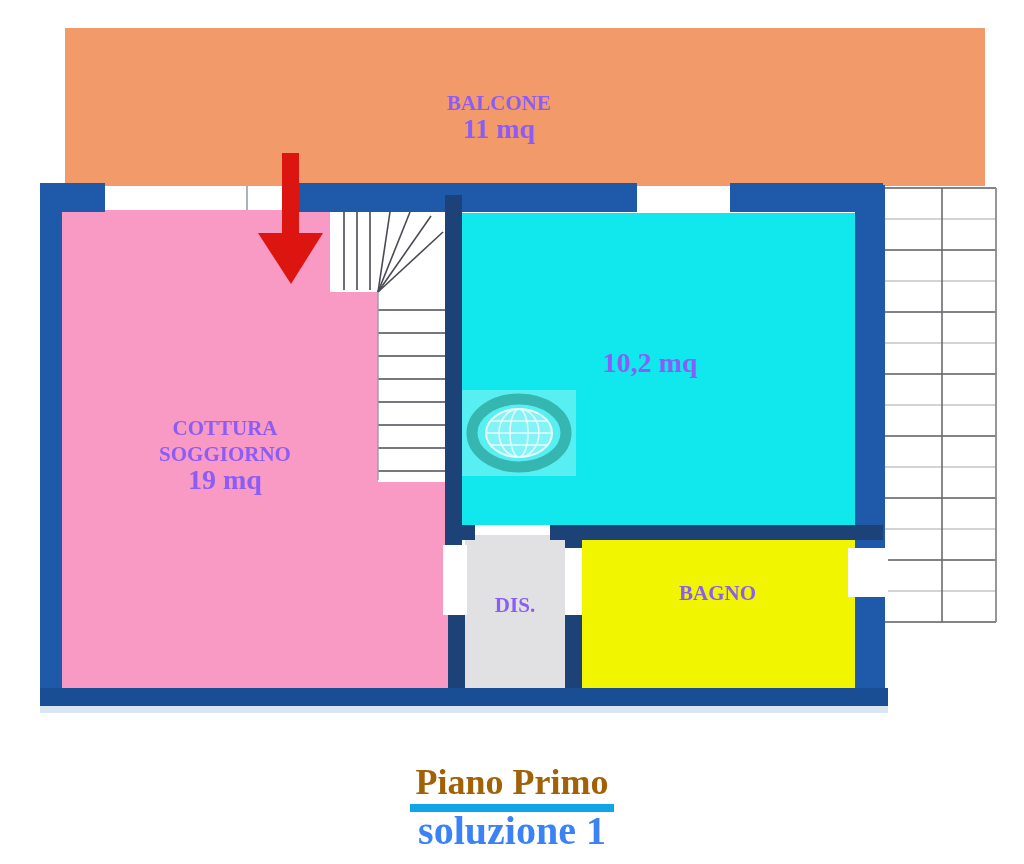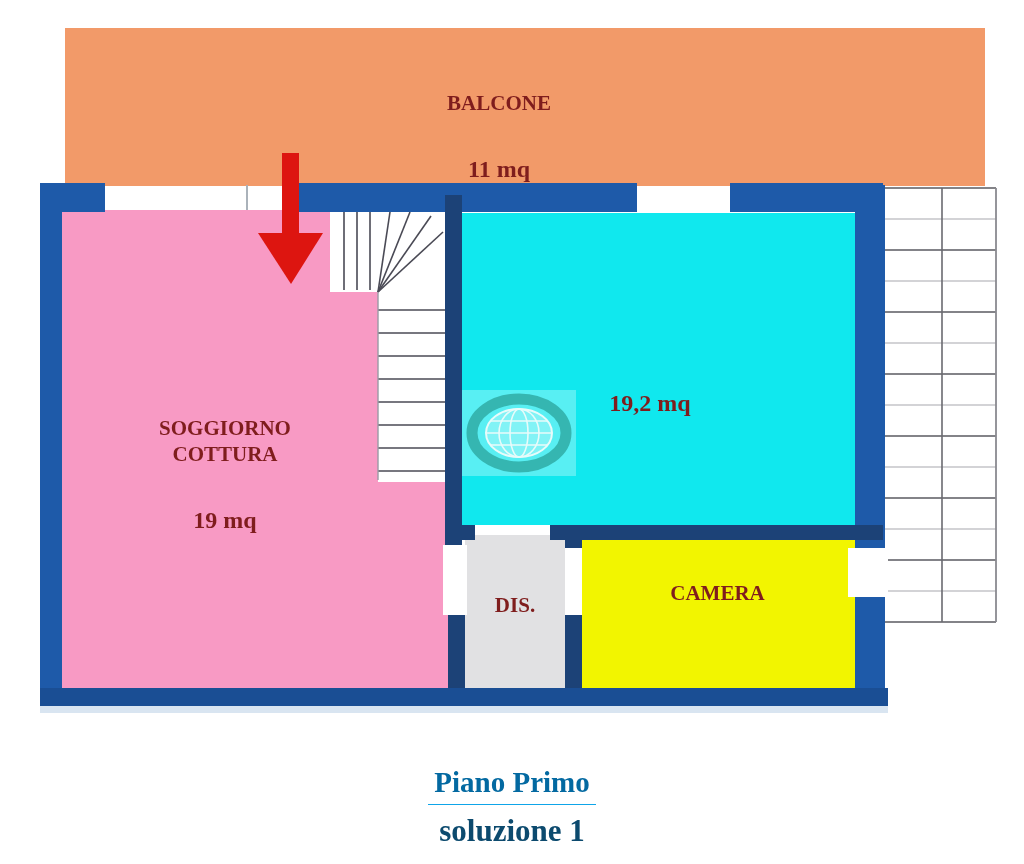--- a/index.html
+++ b/index.html
@@ -34,34 +34,34 @@
   .w-cam-bot2{left:550px;top:525px;width:333px;height:15px;}
   .w-dis-bagno1{left:565px;top:525px;width:17px;height:23px;}
   .w-dis-bagno2{left:565px;top:615px;width:17px;height:73px;}
   
   .gap{position:absolute;background:#ffffff;}
   .gap-sogg-dis{left:443px;top:545px;width:24px;height:70px;}
   .gap-bagno-window{left:848px;top:548px;width:40px;height:49px;}
   .mullion{position:absolute;left:246px;top:185px;width:2px;height:25px;background:#aab2ba;}
   .shadow-strip{position:absolute;left:40px;top:706px;width:848px;height:7px;background:#d9e5f1;}
   
-  .lbl{position:absolute;text-align:center;font-weight:bold;color:#7f1d1d;}
+  .lbl{position:absolute;text-align:center;font-weight:bold;color:#8b5cf6;}
   .lbl .l1{font-size:21px;line-height:26px;}
-  .lbl .l2{font-size:24px;line-height:26px;margin-top:40px;}
+  .lbl .l2{font-size:28px;line-height:26px;}
   .lbl-balcone{left:65px;top:90px;width:868px;}
   .lbl-soggiorno{left:70px;top:415px;width:310px;}
   .lbl-camera{left:470px;top:350px;width:360px;}
   .lbl-dis{left:465px;top:592px;width:100px;font-size:21px;}
   .lbl-bagno{left:585px;top:580px;width:265px;}
   
   .title-wrap{position:absolute;left:0;top:762px;width:1024px;text-align:center;}
-  .title-main{display:inline-block;font-size:29px;font-weight:bold;color:#0369a1;
-    border-bottom:1px solid #0ea5e9;padding:0 6px 2px 6px;line-height:40px;}
+  .title-main{display:inline-block;font-size:36px;font-weight:bold;color:#a16207;
+    border-bottom:8px solid #0ea5e9;padding:0 6px 2px 6px;line-height:40px;}
   .subtitle-wrap{position:absolute;left:0;top:814px;width:1024px;text-align:center;}
-  .subtitle{display:inline-block;font-size:31px;font-weight:bold;color:#0c4a6e;line-height:34px;}
+  .subtitle{display:inline-block;font-size:40px;font-weight:bold;color:#3b82f6;line-height:34px;}
   
   .watermark{position:absolute;left:462px;top:390px;width:114px;height:86px;
     background:rgba(255,255,255,0.30);}
   svg{display:block;}
 </style>
 </head>
 <body>
 
 <div id="stage">
 
@@ -157,35 +157,35 @@
       <line x1="28" y1="55" x2="86" y2="55" stroke="#e8fbfa" stroke-width="1.6"></line>
     </svg>
   </div>
 
   <div class="lbl lbl-balcone">
     <div class="l1">BALCONE</div>
     <div class="l2">11 mq</div>
   </div>
 
   <div class="lbl lbl-soggiorno">
+    <div class="l1">COTTURA</div>
     <div class="l1">SOGGIORNO</div>
-    <div class="l1">COTTURA</div>
     <div class="l2">19 mq</div>
   </div>
 
   <div class="lbl lbl-camera">
-    <div class="l2">19,2 mq</div>
+    <div class="l2">10,2 mq</div>
   </div>
 
   <div class="lbl lbl-dis">
     <div class="l1">DIS.</div>
   </div>
 
   <div class="lbl lbl-bagno">
-    <div class="l1">CAMERA</div>
+    <div class="l1">BAGNO</div>
   </div>
 
   <div class="title-wrap">
     <span class="title-main">Piano Primo</span>
   </div>
   <div class="subtitle-wrap">
     <span class="subtitle">soluzione 1</span>
   </div>
 
 </div>

